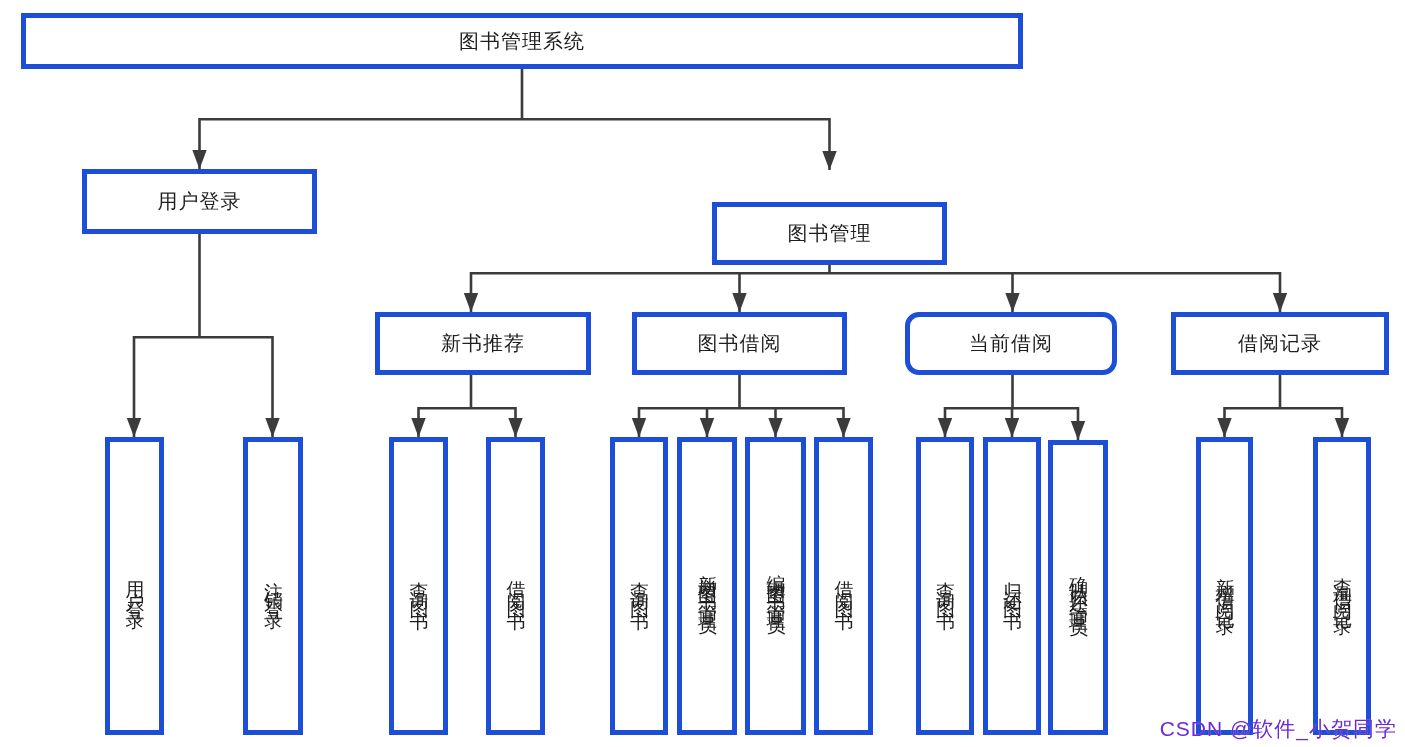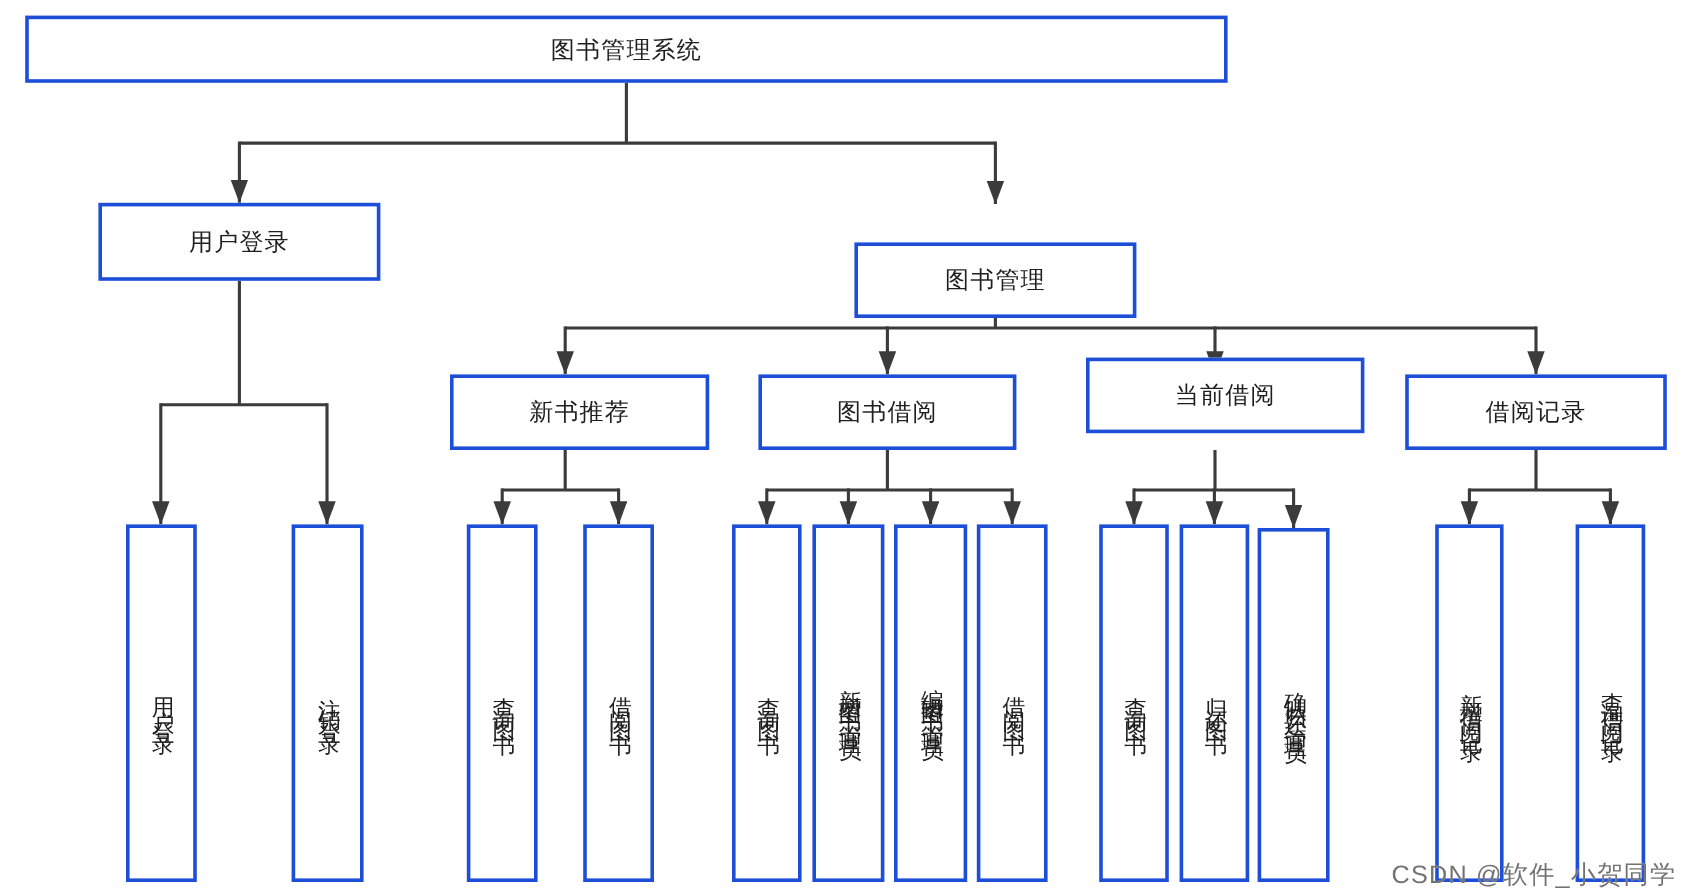--- a/index.html
+++ b/index.html
@@ -13,21 +13,21 @@
   }
   .connectors {
     position: absolute;
     left: 0; top: 0;
     width: 1405px; height: 747px;
     z-index: 1;
   }
   .node {
     position: absolute;
     box-sizing: border-box;
-    border: 3px solid #1d4ed8;
+    border: 5px solid #1d4ed8;
     background: #ffffff;
     display: flex;
     align-items: center;
     justify-content: center;
     color: #1f1f1f;
     z-index: 2;
   }
   .node-h { font-size: 20px; letter-spacing: 1px; }
   .leaf-label {
     writing-mode: vertical-rl;
@@ -37,21 +37,21 @@
     line-height: 1.1;
     color: #1f1f1f;
     white-space: nowrap;
   }
   .watermark {
     position: absolute;
     right: 8px;
     bottom: 4px;
     font-size: 21px;
     letter-spacing: 1px;
-    color: #737373;
+    color: #6d28d9;
     z-index: 5;
     text-shadow: 0 0 1px rgba(255,255,255,0.6);
   }
 </style>
 </head>
 <body>
 
 <div class="canvas">
 
   <svg class="connectors" viewBox="0 0 1405 747" xmlns="http://www.w3.org/2000/svg">
@@ -107,21 +107,21 @@
   <div class="node node-h" style="left:712px; top:170px; width:235px; height:63px;margin-top:32px;">
     <span>图书管理</span>
   </div>
 
   <div class="node node-h" style="left:375px; top:312px; width:216px; height:63px;">
     <span>新书推荐</span>
   </div>
   <div class="node node-h" style="left:632px; top:312px; width:215px; height:63px;text-align:right;">
     <span>图书借阅</span>
   </div>
-  <div class="node node-h" style="left:905px; top:298px; width:232px; height:63px;">
+  <div class="node node-h" style="left:905px; top:312px; width:212px; height:63px;border-radius:14px;">
     <span>当前借阅</span>
   </div>
   <div class="node node-h" style="left:1171px; top:312px; width:218px; height:63px;">
     <span>借阅记录</span>
   </div>
 
   <div class="node" style="left:105px; top:437px; width:59px; height:298px;">
     <span class="leaf-label">用户登录</span>
   </div>
   <div class="node" style="left:243px; top:437px; width:60px; height:298px;">

